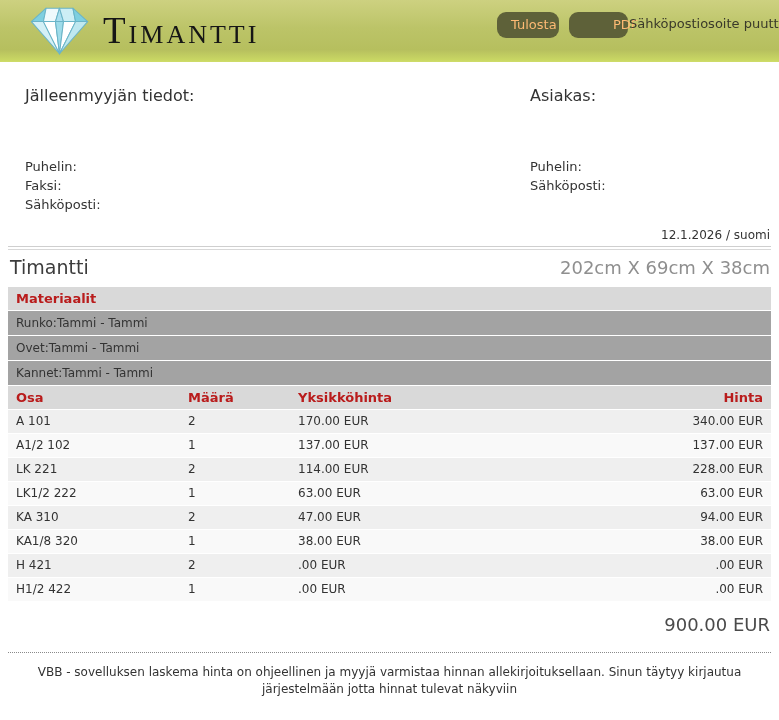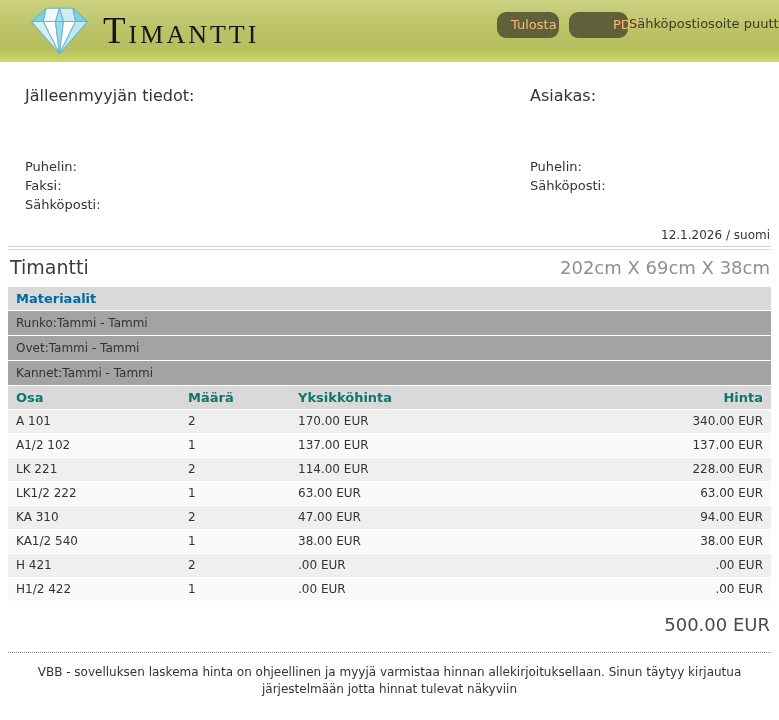--- a/index.html
+++ b/index.html
@@ -52,27 +52,27 @@
 
   
   .product-row { display:flex; justify-content:space-between; align-items:baseline;
     padding:6px 9px 9px 10px; }
   .product-name { font-size:19px; color:#3c3c3c; }
   .product-dims { font-size:18px; color:#8f8f8f; }
 
   
   .materials { margin:0 8px; }
   .materials-header { background:#d9d9d9; font-size:13px; font-weight:bold;
-    color:#0369a1; padding:4px 8px; }
+    color:#b91c1c; padding:4px 8px; }
   .material-row { background:#a3a3a3; font-size:12px; color:#333;
     padding:5px 8px; margin-top:1px; }
 
   
   .parts-table { width:763px; margin:1px 8px 0 8px; border-collapse:collapse; }
-  .parts-table th { background:#d9d9d9; font-size:13px; color:#0f766e;
+  .parts-table th { background:#d9d9d9; font-size:13px; color:#b91c1c;
     text-align:left; padding:4px 8px; font-weight:bold; }
   .parts-table th.num, .parts-table td.num { text-align:right; }
   .parts-table td { font-size:12px; color:#333; padding:5px 8px;
     border-top:1px solid #ffffff; line-height:13px; }
   .parts-table tr:nth-child(odd)  td { background:#efefef; }
   .parts-table tr:nth-child(even) td { background:#f9f9f9; }
   .col-osa { width:172px; } .col-maara { width:110px; } .col-yksikko { width:215px; }
 
   .total-row { text-align:right; padding:13px 9px 0 0;
     font-size:18px; color:#4a4a4a; }
@@ -178,37 +178,37 @@
       <td>63.00 EUR</td>
       <td class="num">63.00 EUR</td>
     </tr>
     <tr>
       <td>KA 310</td>
       <td>2</td>
       <td>47.00 EUR</td>
       <td class="num">94.00 EUR</td>
     </tr>
     <tr>
-      <td>KA1/2 540</td>
+      <td>KA1/8 320</td>
       <td>1</td>
       <td>38.00 EUR</td>
       <td class="num">38.00 EUR</td>
     </tr>
     <tr>
       <td>H 421</td>
       <td>2</td>
       <td>.00 EUR</td>
       <td class="num">.00 EUR</td>
     </tr>
     <tr>
       <td>H1/2 422</td>
       <td>1</td>
       <td>.00 EUR</td>
       <td class="num">.00 EUR</td>
     </tr>
   </tbody>
 </table>
 
-<div class="total-row">500.00 EUR</div>
+<div class="total-row">900.00 EUR</div>
 
 <div class="dotted-sep"></div>
 
 <div class="footer-note">VBB - sovelluksen laskema hinta on ohjeellinen ja myyjä varmistaa hinnan allekirjoituksellaan. Sinun täytyy kirjautua järjestelmään jotta hinnat tulevat näkyviin</div>
 
 </body></html>

